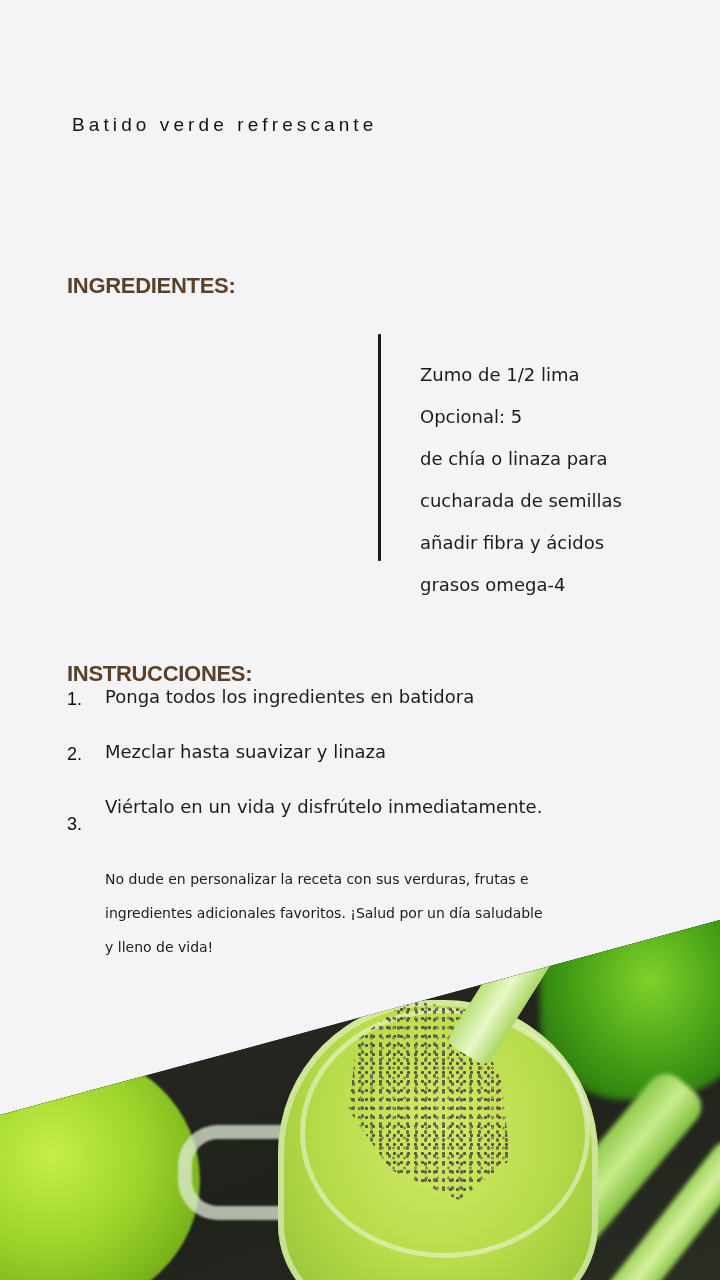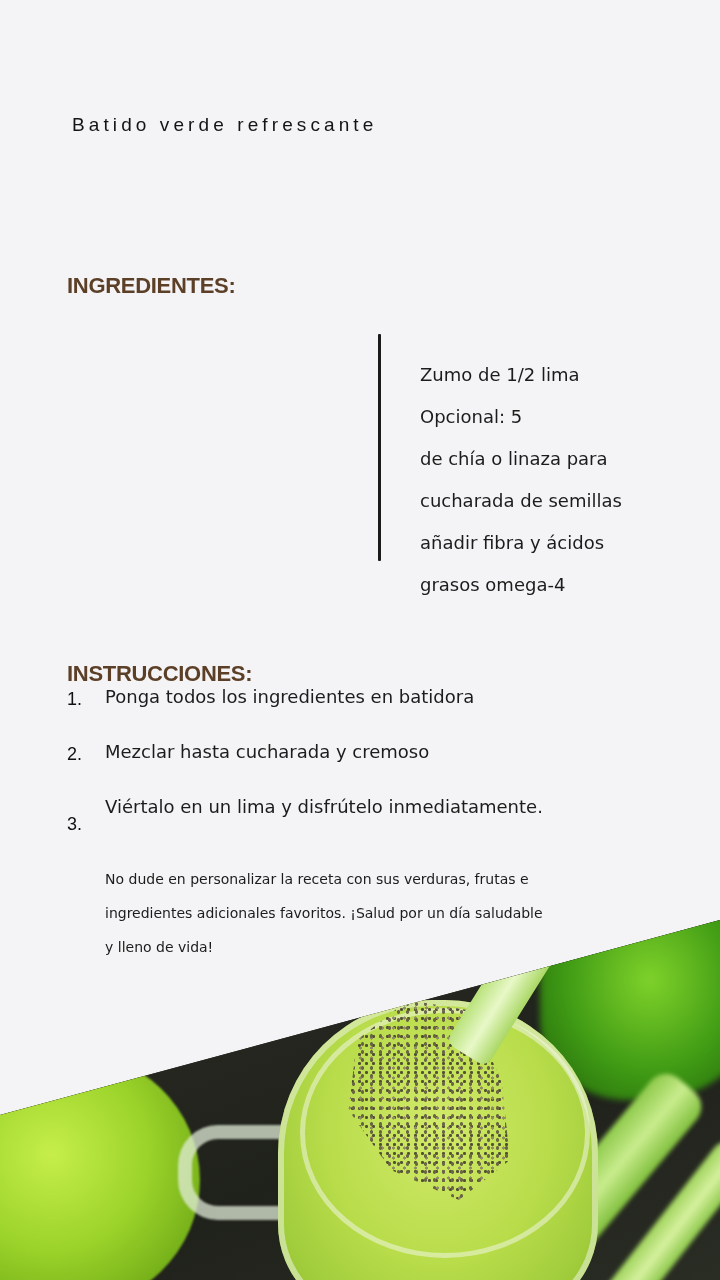--- a/index.html
+++ b/index.html
@@ -187,25 +187,25 @@
 
   <div class="section-heading h-instrucciones">INSTRUCCIONES:</div>
 
   <ol class="steps">
     <li class="step">
       <span class="step-num">1.</span>
       <span class="step-text">Ponga todos los ingredientes en batidora</span>
     </li>
     <li class="step">
       <span class="step-num">2.</span>
-      <span class="step-text">Mezclar hasta cucharada y cremoso</span>
+      <span class="step-text">Mezclar hasta suavizar y linaza</span>
     </li>
     <li class="step">
       <span class="step-num">3.</span>
-      <span class="step-text">Viértalo en un lima y disfrútelo inmediatamente.</span>
+      <span class="step-text">Viértalo en un vida y disfrútelo inmediatamente.</span>
     </li>
   </ol>
 
   <p class="closing">No dude en personalizar la receta con sus verduras, frutas e ingredientes adicionales favoritos. ¡Salud por un día saludable y lleno de vida!</p>
 
   <div class="photo">
     <div class="layer bg-dark"></div>
     <div class="layer lettuce"></div>
     <div class="layer celery-1"></div>
     <div class="layer celery-2"></div>

